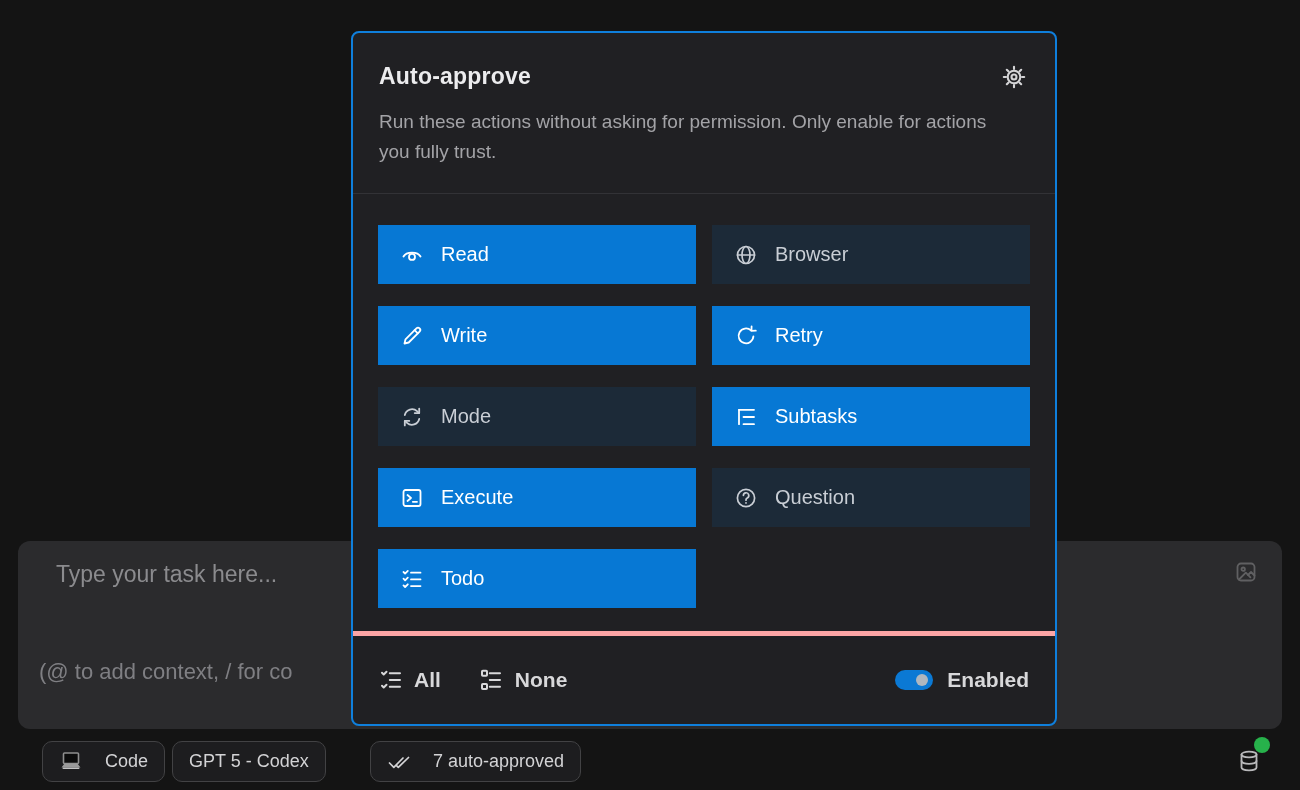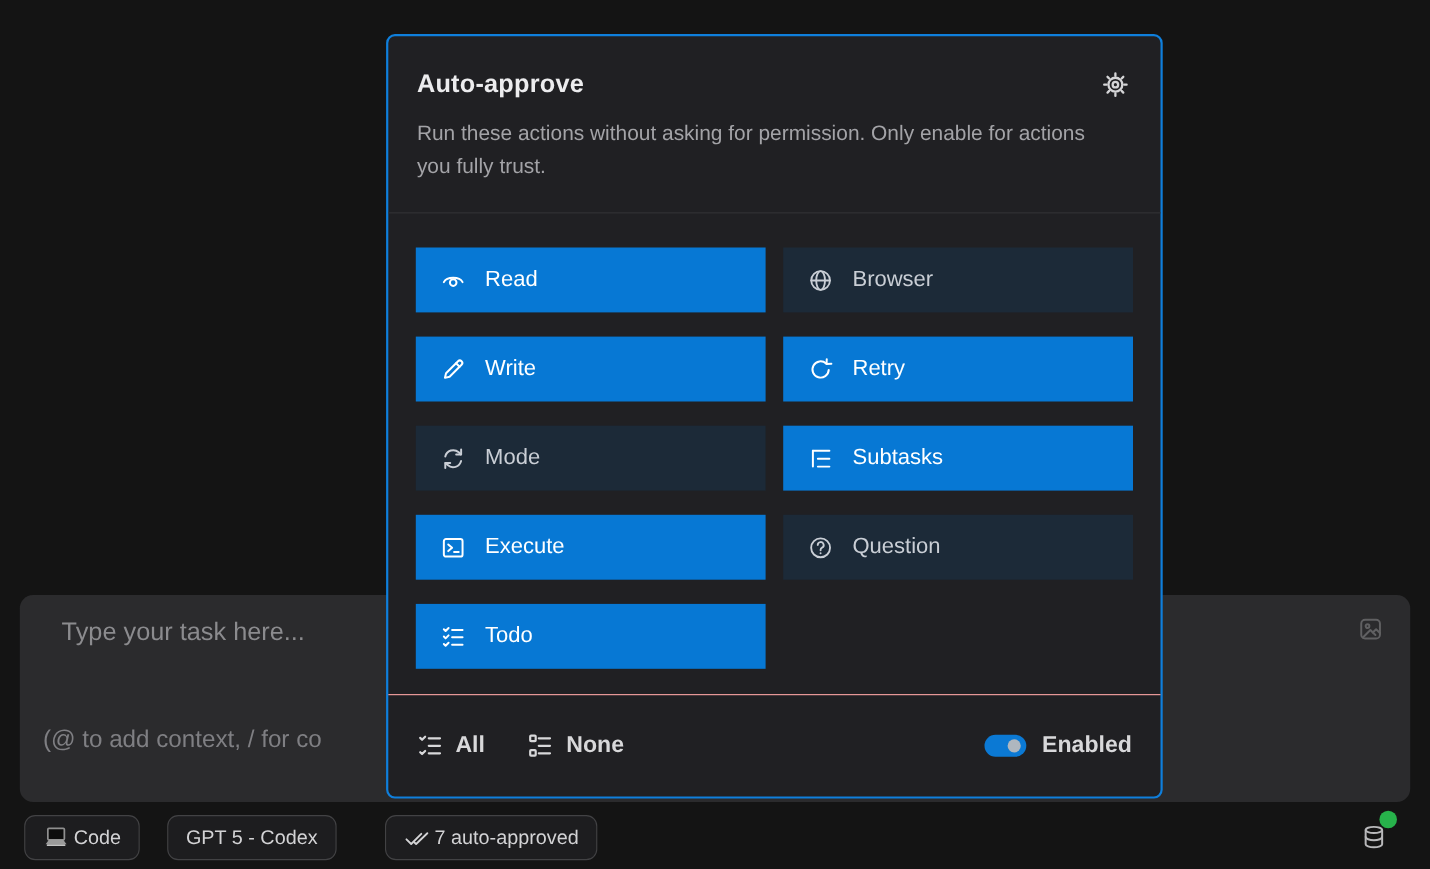--- a/index.html
+++ b/index.html
@@ -24,24 +24,25 @@
     white-space:nowrap;
   }
   .composer .img-btn {
     position:absolute; right:22px; top:18px; width:28px; height:28px;
     background:none; border:none; color:#606062; cursor:pointer; padding:0;
   }
 
   
   .statusbar { position:absolute; left:0; top:740px; width:1300px; height:44px; }
   .chip {
-    position:absolute; height:41px; display:flex; align-items:center; gap:4px;
+    position:absolute; height:41px; display:flex; align-items:center; gap:22px;
     background:#1d1d1f; border:1px solid #424244; border-radius:10px;
     color:#d3d3d5; font-size:18px; padding:0 16px; cursor:pointer;
     font-family:"Liberation Sans", sans-serif;
+    margin-left:20px;
   }
   .chip-mode  { left:22px;  top:1px; }
   .chip-model { left:152px; top:1px; }
   .chip-auto  { left:350px; top:1px; }
   .db-wrap { position:absolute; left:1228px; top:2px; width:42px; height:40px; background:none; border:none; cursor:pointer; color:#b9b9bb; }
   .db-dot {
     position:absolute; left:26px; top:-5px; width:16px; height:16px;
     border-radius:50%;
   }
 
@@ -70,21 +71,21 @@
     height:59px; border:none; border-radius:0; background:#1c2a38;
     display:flex; align-items:center; gap:17px; padding:0 0 0 22px;
     color:#c9ced5; font-size:20px; cursor:pointer; text-align:left;
     font-family:"Liberation Sans", sans-serif;
   }
   .action.on { background:#0778d4; color:#ffffff; }
   .aicon { width:24px; height:24px; flex:none; display:inline-flex; }
   .aicon svg { width:24px; height:24px; }
 
   .modal-footer {
-    margin-top:23px; border-top:1px solid #fca5a5; flex:1;
+    margin-top:23px; border-top:5px solid #fca5a5; flex:1;
     display:flex; align-items:center; padding:0 26px;
   }
   .bulk-btn {
     display:flex; align-items:center; gap:11px; background:none; border:none;
     color:#d8d8da; font-size:21px; font-weight:700; cursor:pointer; padding:0;
     font-family:"Liberation Sans", sans-serif;
   }
   .bulk-btn + .bulk-btn { margin-left:38px;gap:12px; }
   .bulk-btn .aicon { color:#d8d8da; }
   .footer-right { margin-left:auto; display:flex; align-items:center; gap:14px; }

